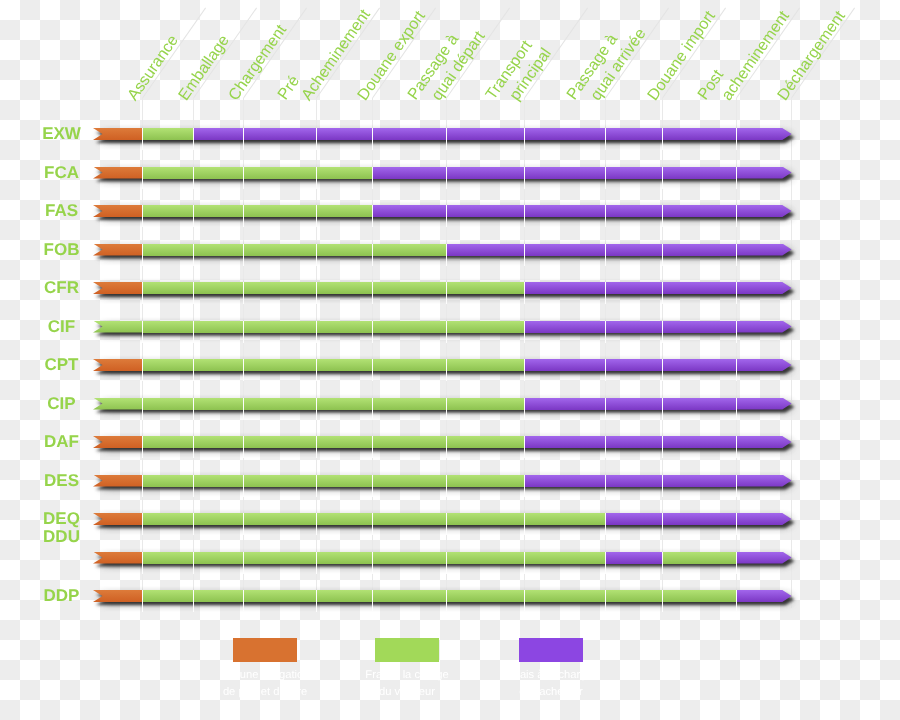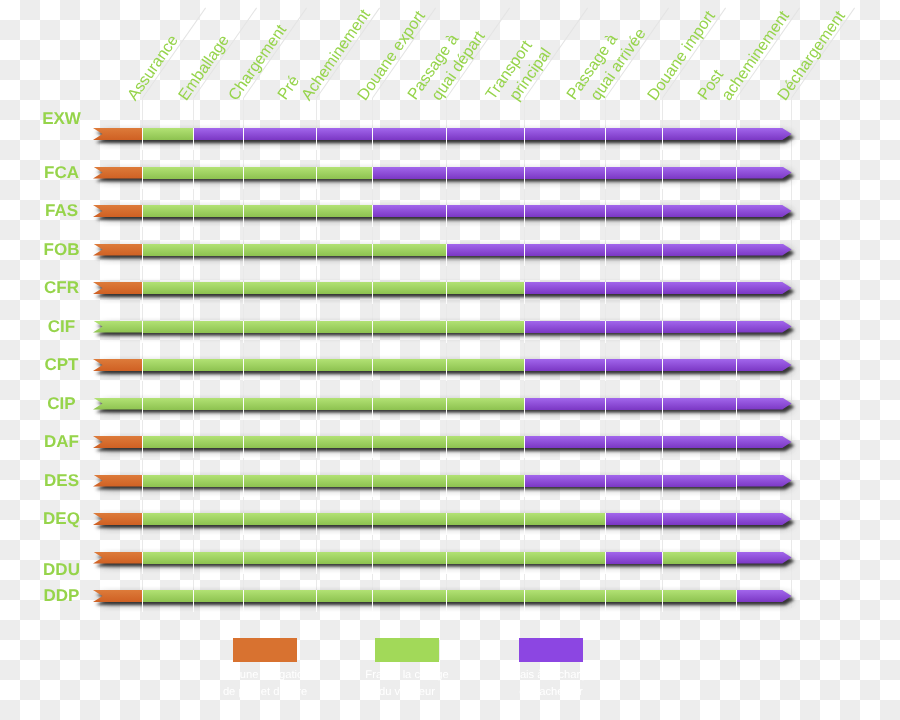--- a/index.html
+++ b/index.html
@@ -122,21 +122,21 @@
     </div>
     <div class="colhead" style="left:736px;top:99px">
       <div class="hline hline-up">Post</div>
       <div class="hline">acheminement</div>
     </div>
     <div class="colhead" style="left:791.5px;top:99px">
       <div class="hline">Déchargement</div>
     </div>
   </div>
   <div id="rows">
-    <div class="term" style="top:110px">EXW</div>
+    <div class="term" style="top:125px">EXW</div>
     <div class="row" style="top:128px">
       <div class="shwrap2">
           <div class="barshadow2"></div>
         </div>
       <div class="shwrap">
           <div class="barshadow"></div>
         </div>
       <div class="seg seg-none seg-first" style="left:93px;width:49px"></div>
       <div class="seg seg-seller" style="left:142px;width:51px"></div>
       <div class="sepline" style="left:141.9px"></div>
@@ -452,21 +452,21 @@
       <div class="sepline" style="left:445.9px"></div>
       <div class="seg seg-seller" style="left:524px;width:81px"></div>
       <div class="sepline" style="left:523.9px"></div>
       <div class="seg seg-buyer" style="left:605px;width:57px"></div>
       <div class="sepline" style="left:604.9px"></div>
       <div class="seg seg-buyer" style="left:662px;width:74px"></div>
       <div class="sepline" style="left:661.9px"></div>
       <div class="seg seg-buyer seg-last" style="left:736px;width:55.5px"></div>
       <div class="sepline" style="left:735.9px"></div>
     </div>
-    <div class="term" style="top:561px">DDU</div>
+    <div class="term" style="top:528px">DDU</div>
     <div class="row" style="top:551.5px">
       <div class="shwrap2">
           <div class="barshadow2"></div>
         </div>
       <div class="shwrap">
           <div class="barshadow"></div>
         </div>
       <div class="seg seg-none seg-first" style="left:93px;width:49px"></div>
       <div class="seg seg-seller" style="left:142px;width:51px"></div>
       <div class="sepline" style="left:141.9px"></div>

